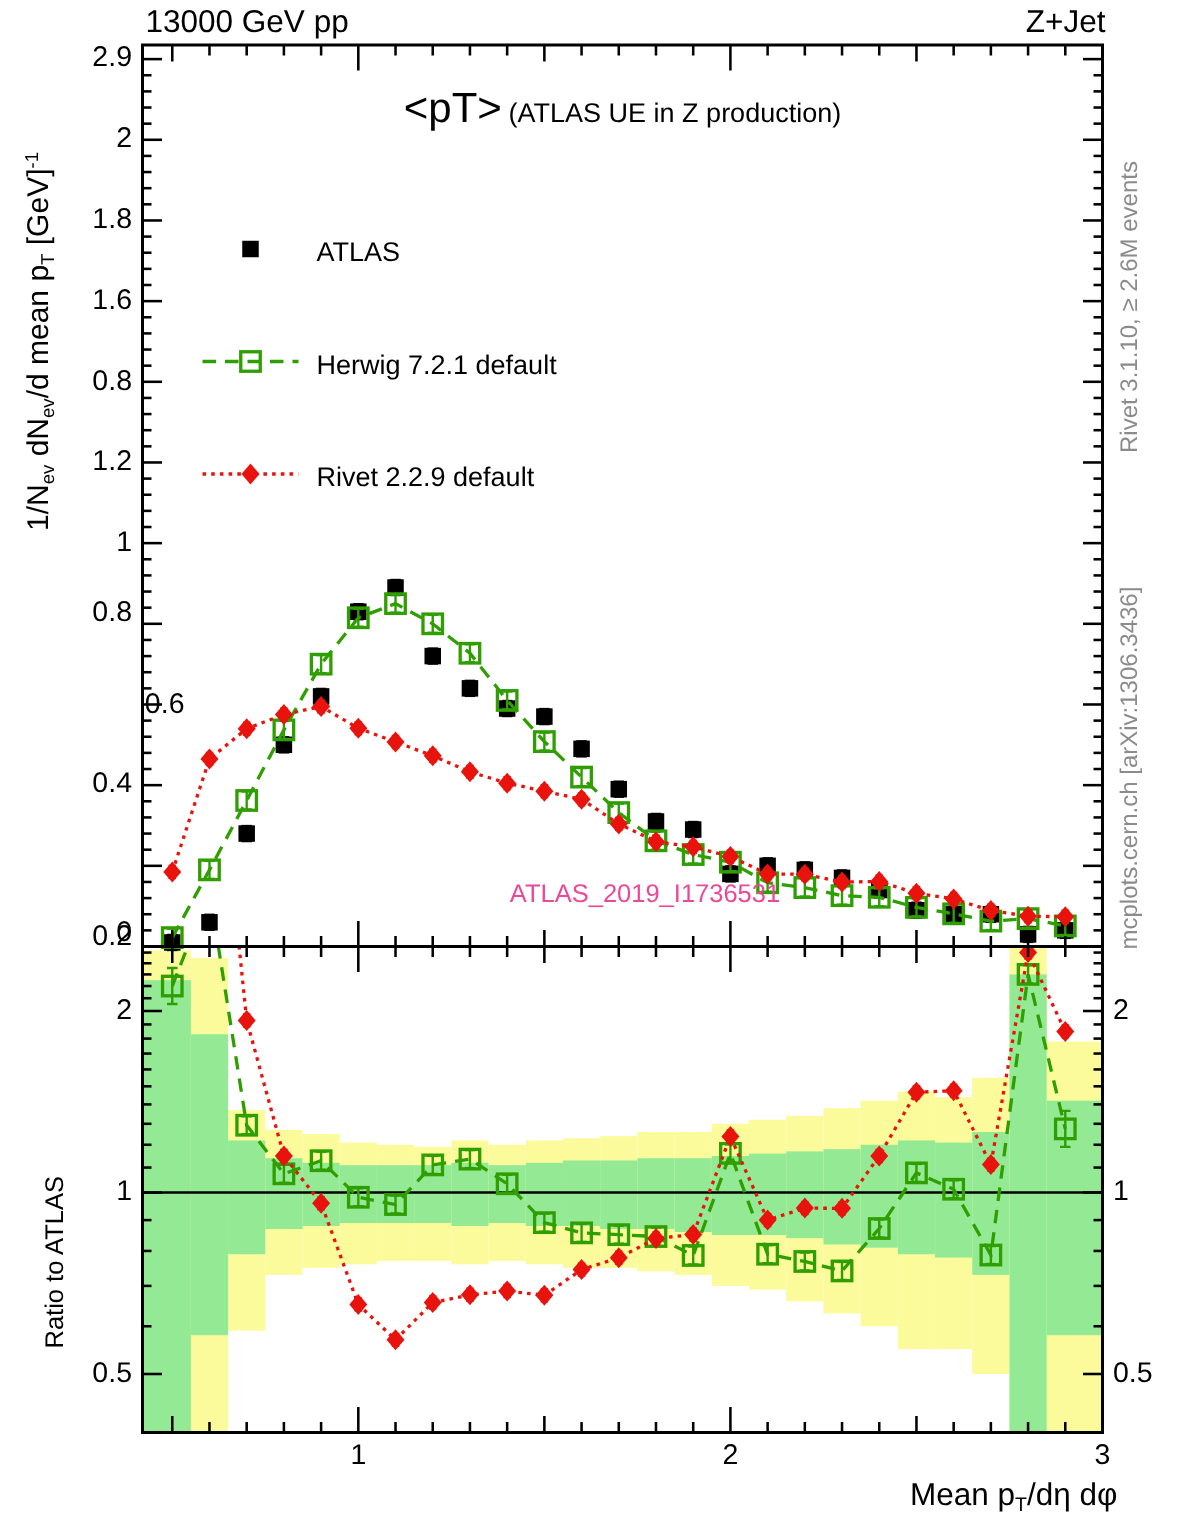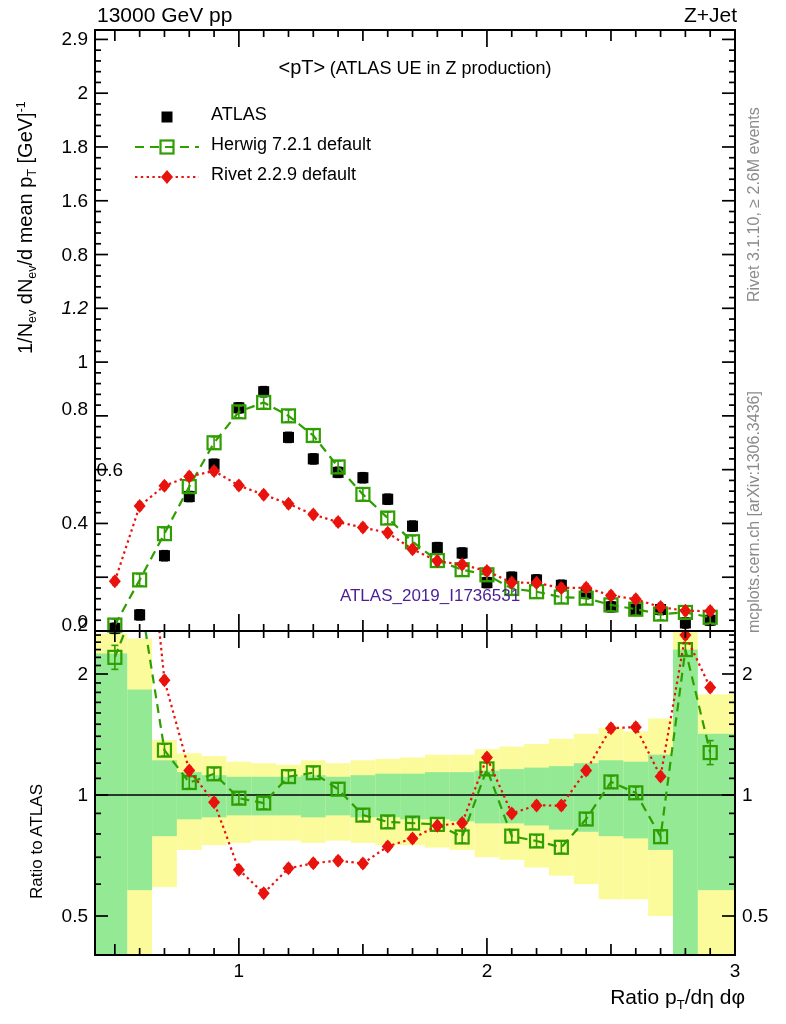--- a/index.html
+++ b/index.html
@@ -3,27 +3,27 @@
 <meta charset="utf-8">
 <style>
   html,body{margin:0;padding:0;background:#fff;}
   body{width:786px;height:1024px;position:relative;overflow:hidden;
        font-family:"Liberation Sans", sans-serif;color:#000;}
   .abs{position:absolute;}
   .hdr{font-size:21px;top:3px;white-space:nowrap;text-align:center;}
   .hdr-left{left:97px;}
   .hdr-right{right:49px;}
   .plot-title{left:415px;top:56px;transform:translateX(-50%);white-space:nowrap;}
-  .t-big{font-size:20px;}
+  .t-big{font-size:28px;}
   .t-small{font-size:18px;}
   .legend{left:133px;top:104px;}
-  .legend-row{display:flex;align-items:flex-start;height:30px;}
+  .legend-row{display:flex;align-items:flex-end;height:30px;margin-top:45px;}
   .legend-marker{width:68px;height:26px;display:inline-block;}
   .legend-label{font-size:18px;padding-left:10px;white-space:nowrap;}
-  .watermark{left:430px;top:586px;transform:translateX(-50%);font-size:17px;color:#4c1d95;white-space:nowrap;}
+  .watermark{left:430px;top:586px;transform:translateX(-50%);font-size:17px;color:#ec4899;white-space:nowrap;}
   .vtext{transform:rotate(-90deg);transform-origin:0 0;white-space:nowrap;}
   .ylabel{left:14px;top:354px;font-size:20px;}
   .ratio-ylabel{left:27px;top:899px;font-size:17px;}
   .note{font-size:16px;color:#8b8b8b;}
   .note-top{left:745px;top:302px;}
   .note-bottom{left:745px;top:633px;}
   .xlabel{right:41px;top:985px;font-size:21px;white-space:nowrap;}
   sub.s{font-size:0.62em;vertical-align:-0.35em;}
   sup.s{font-size:0.62em;vertical-align:0.55em;}
   .tick-label{position:absolute;font-size:19px;white-space:nowrap;}
@@ -888,29 +888,29 @@
     <span class="legend-label">Rivet 2.2.9 default</span>
   </div>
 </div>
 
 <div class="abs watermark">ATLAS_2019_I1736531</div>
 
 <div class="abs vtext ylabel" id="main-ylabel"><span>1/N</span><sub class="s">ev</sub><span> dN</span><sub class="s">ev</sub><span>/d mean p</span><sub class="s">T</sub><span> [GeV]</span><sup class="s">-1</sup></div>
 <div class="abs vtext ratio-ylabel">Ratio to ATLAS</div>
 <div class="abs vtext note note-top">Rivet 3.1.10, ≥ 2.6M events</div>
 <div class="abs vtext note note-bottom">mcplots.cern.ch [arXiv:1306.3436]</div>
-<div class="abs xlabel" id="x-axis-label"><span>Ratio p</span><sub class="s">T</sub><span>/dη dφ</span></div>
+<div class="abs xlabel" id="x-axis-label"><span>Mean p</span><sub class="s">T</sub><span>/dη dφ</span></div>
 
 <div id="tick-labels">
     <span class="tick-label ty-left" style="left: 88px; top: 39.4116px;">2.9</span>
     <span class="tick-label ty-left" style="left: 88px; top: 93.1924px;">2</span>
     <span class="tick-label ty-left" style="left: 88px; top: 146.973px;">1.8</span>
     <span class="tick-label ty-left" style="left: 88px; top: 200.754px;">1.6</span>
     <span class="tick-label ty-left" style="left: 88px; top: 254.535px;">0.8</span>
-    <span class="tick-label ty-left" style="left: 88px; top: 308.315px; font-style: italic;">1.2</span>
+    <span class="tick-label ty-left" style="left: 88px; top: 308.315px;">1.2</span>
     <span class="tick-label ty-left" style="left: 88px; top: 362.096px;">1</span>
     <span class="tick-label ty-left" style="left: 88px; top: 393px; margin-top: 16px;">0.8</span>
     <span class="tick-label ty-left" style="left: 88px; top: 469.658px; margin-left: 35px;">0.6</span>
     <span class="tick-label ty-left" style="left: 88px; top: 523.438px;">0.4</span>
     <span class="tick-label ty-left" style="left: 88px; top: 577.219px; margin-top: 48px;">0.2</span>
     <span class="tick-label ty-left" style="left: 88px; top: 622px;">0</span>
     <span class="tick-label ty-left" style="left: 88px; top: 674px;">2</span>
     <span class="tick-label ty-right" style="left: 742px; top: 674px;">2</span>
     <span class="tick-label ty-left" style="left: 88px; top: 795px;">1</span>
     <span class="tick-label ty-right" style="left: 742px; top: 795px;">1</span>

